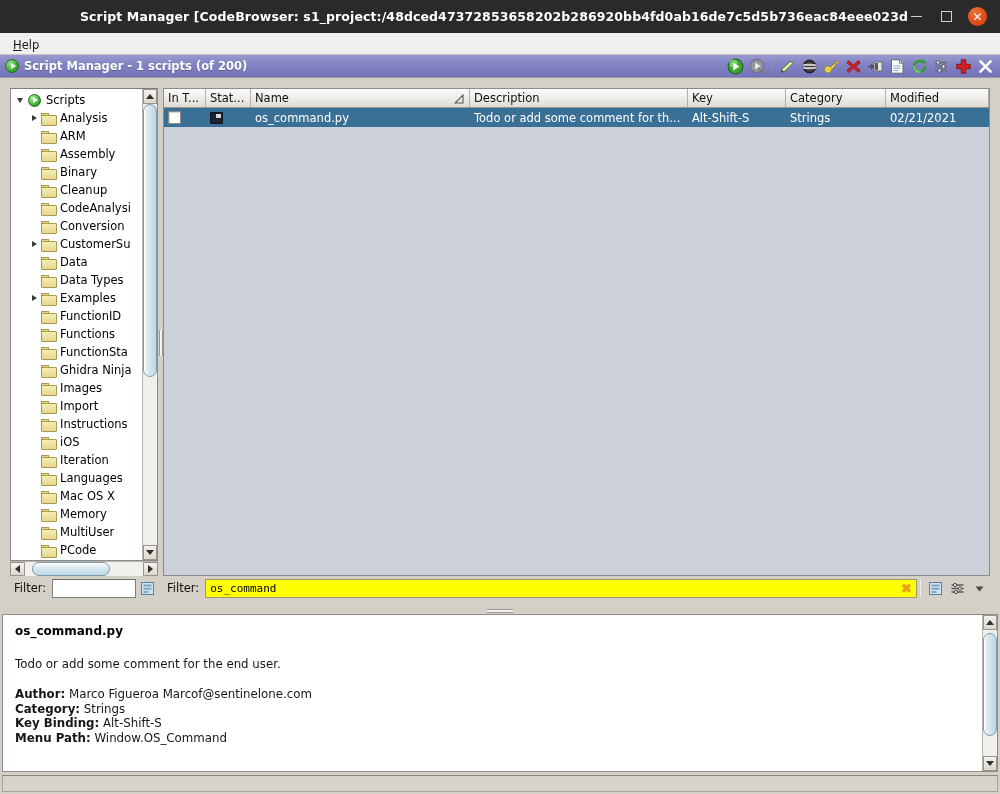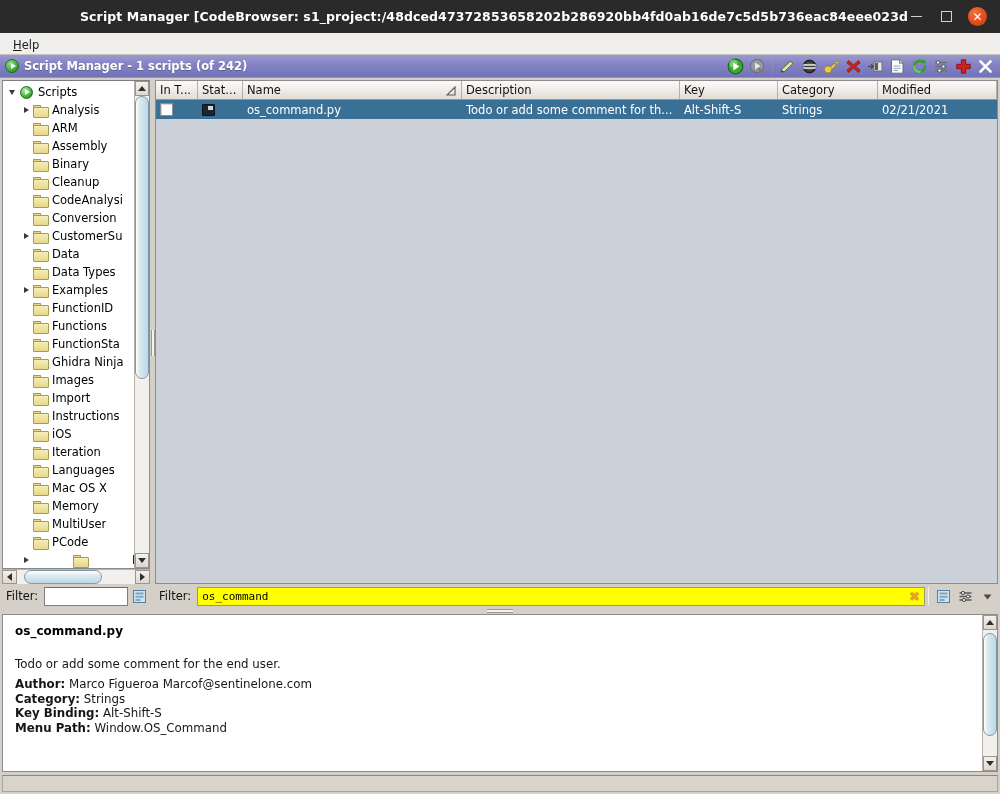--- a/index.html
+++ b/index.html
@@ -127,21 +127,21 @@
     margin: 0 3px;
     flex: none;
   }
 
   
   .main-split {
     flex: 1;
     display: flex;
     min-height: 0;
     background: #d4d0c8;
-    padding: 0;
+    padding: 8px;
   }
   .left-col {
     width: 150px;
     display: flex; flex-direction: column;
     flex: none;
     padding: 2px 0 0 2px;
   }
   .splitter-v {
     width: 5px;
     background: #d4d0c8;
@@ -452,21 +452,21 @@
     font-size: 11.8px;
     color: #161616;
     line-height: 1.0;
     overflow: hidden;
     min-width: 0;
   }
   .desc-title {
     font-weight: bold; font-size: 12px; color: #000;
     margin-bottom: 22px;
   }
-  .desc-para { margin-bottom: 8px; }
+  .desc-para { margin-bottom: 18px; }
   .desc-line { margin-bottom: 3px; white-space: nowrap; }
   .desc-line b { font-weight: bold; }
 
   .bottom-strip {
     height: 22px; flex: none;
     background: #d4d0c8;
     padding: 3px 2px 2px 2px;
   }
   .bottom-inner {
     height: 100%;
@@ -491,21 +491,21 @@
     </div>
   </div>
 
   <div class="menubar">
     <div class="menu-item"><u>H</u>elp</div>
   </div>
 
   <div class="provider-bar">
     <div class="provider-title-wrap">
       <div class="run-dot"></div>
-      <div class="provider-title">Script Manager - 1 scripts  (of 242)</div>
+      <div class="provider-title">Script Manager - 1 scripts  (of 200)</div>
     </div>
     <div class="provider-tools">
 
       <div class="tbtn">
         <svg width="17" height="17" viewBox="0 0 17 17">
           <circle cx="8.5" cy="8.5" r="7.3" fill="#3ea832" stroke="#1c6b16" stroke-width="1.2"></circle>
           <circle cx="6.5" cy="5.5" r="4" fill="#93e08a" opacity="0.65"></circle>
           <polygon points="6.3,4.6 12.3,8.5 6.3,12.4" fill="#ffffff"></polygon>
         </svg>
       </div>

